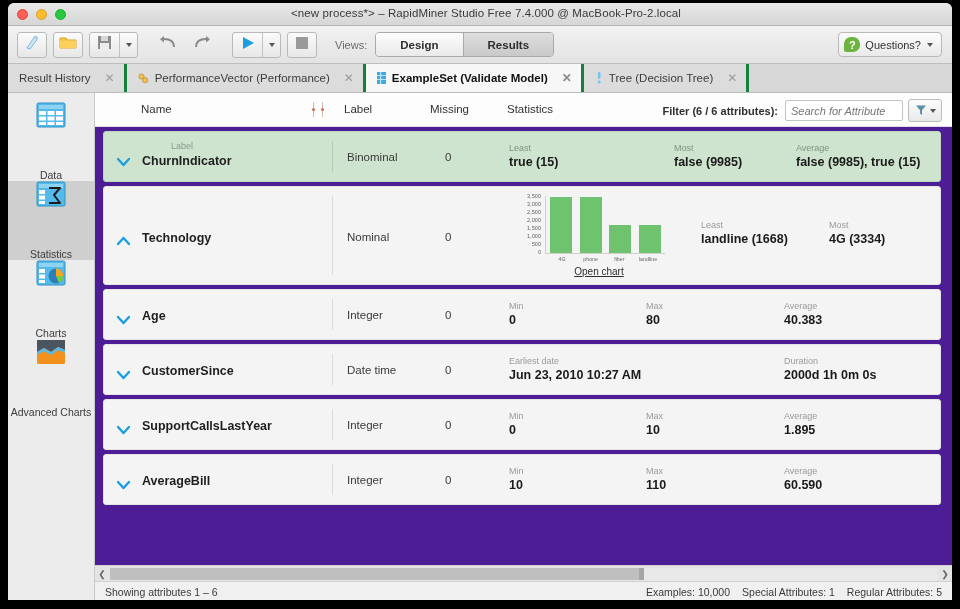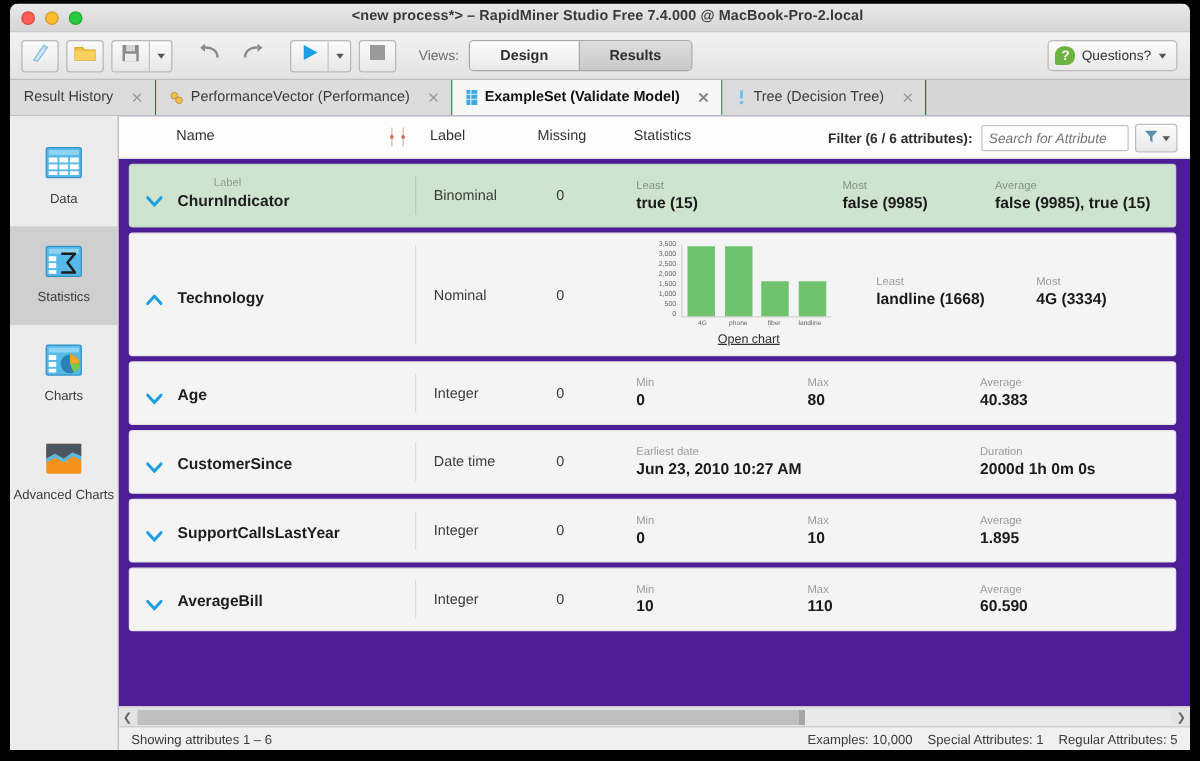--- a/index.html
+++ b/index.html
@@ -40,21 +40,20 @@
   }
   .dot { width: 11px; height: 11px; border-radius: 50%; }
   .dot.red    { background: #ff5f57; border: 1px solid #e0443e; }
   .dot.yellow { background: #febc2e; border: 1px solid #d89d2b; }
   .dot.green  { background: #28c840; border: 1px solid #1dad2b; }
   .title-text {
     position: absolute; left: 12px; right: 0; top: 4px;
     text-align: center;
     font-size: 11.5px; color: #3a3a3a;
     letter-spacing: .1px;
-    font-weight: bold;
   }
 
   
   .toolbar {
     position: relative;
     height: 38px;
     background: linear-gradient(to bottom, #f2f2f2 0%, #e3e3e3 100%);
     border-bottom: 1px solid #bdbdbd;
     display: flex; align-items: center;
     padding-left: 9px;
@@ -137,21 +136,21 @@
     background: #d7d7d7;
     border-bottom: 1px solid #bcbcbc;
     display: flex; align-items: flex-end;
   }
   .tab {
     height: 28px;
     display: flex; align-items: center;
     padding: 0 9px 0 11px;
     font-size: 11.5px; color: #3b3b3b;
     background: #dcdcdc;
-    border-right: 1px solid #15803d;
+    border-right: 3px solid #15803d;
     cursor: default;
     position: relative;
   }
   .tab.active {
     background: #f7f7f7;
     color: #111; font-weight: bold;
   }
   .tab .tab-ico { margin-right: 6px; display: flex; align-items: center; }
   .tab .tab-x {
     margin-left: 14px;
@@ -172,21 +171,21 @@
   .sidebar {
     width: 87px;
     background: #ececec;
     border-right: 1px solid #cacaca;
     padding-top: 9px;
     flex: 0 0 87px;
   }
   .side-item {
     height: 79px;
     display: flex; flex-direction: column;
-    align-items: center; justify-content: center;
+    align-items: center; justify-content: space-between;
     cursor: default;
   }
   .side-item.active { background: #cfcfcf; }
   .side-item .si-label {
     margin-top: 5px;
     font-size: 10.5px; color: #3b3b3b;
     text-align: center; line-height: 1.15;
   }
 
   

